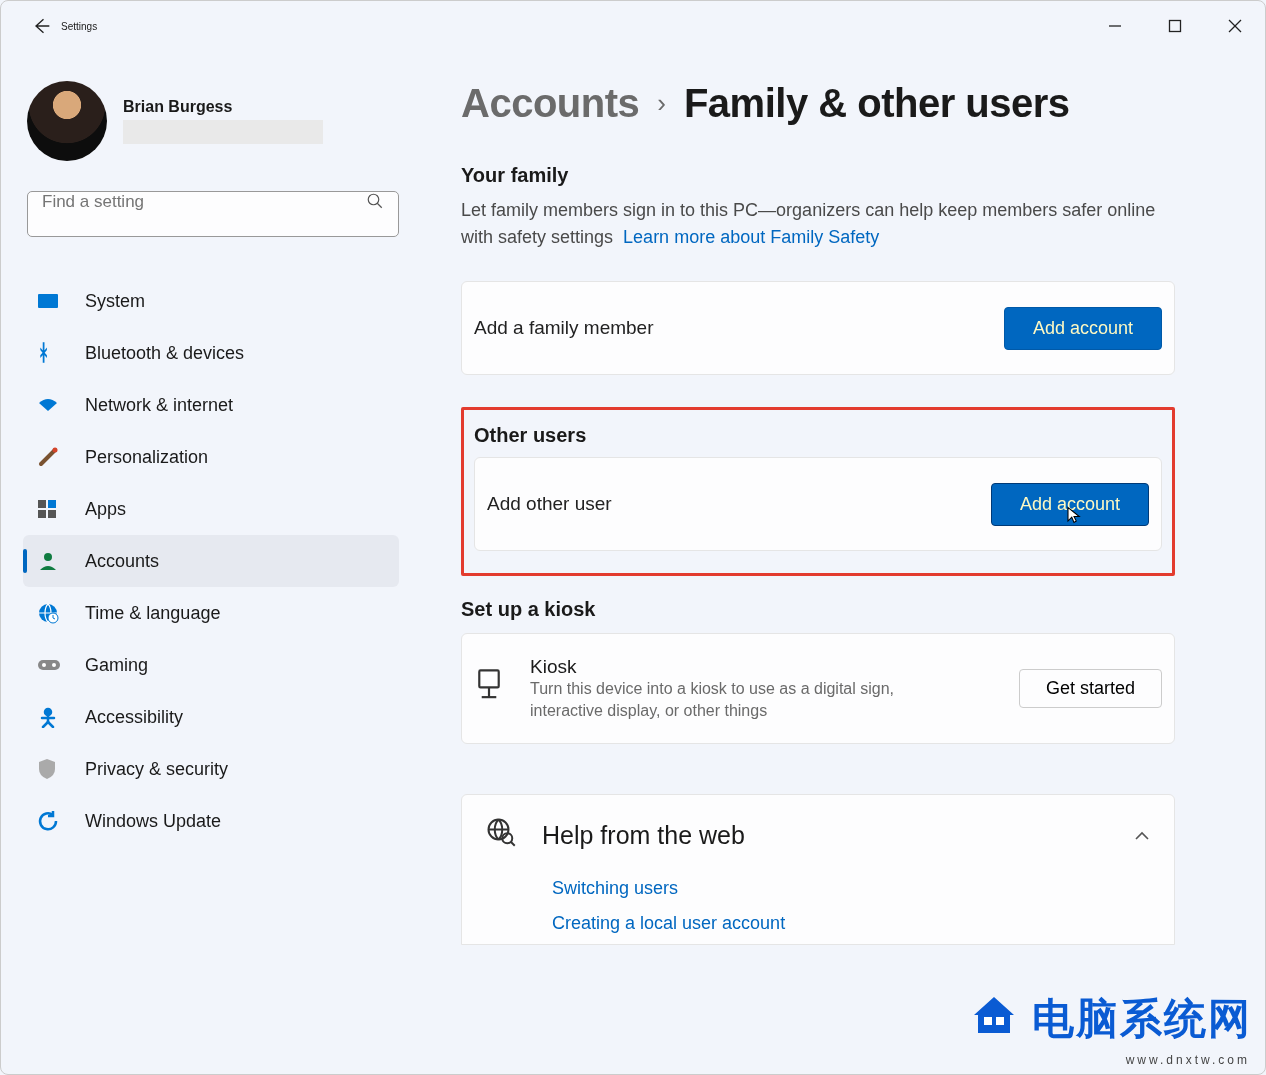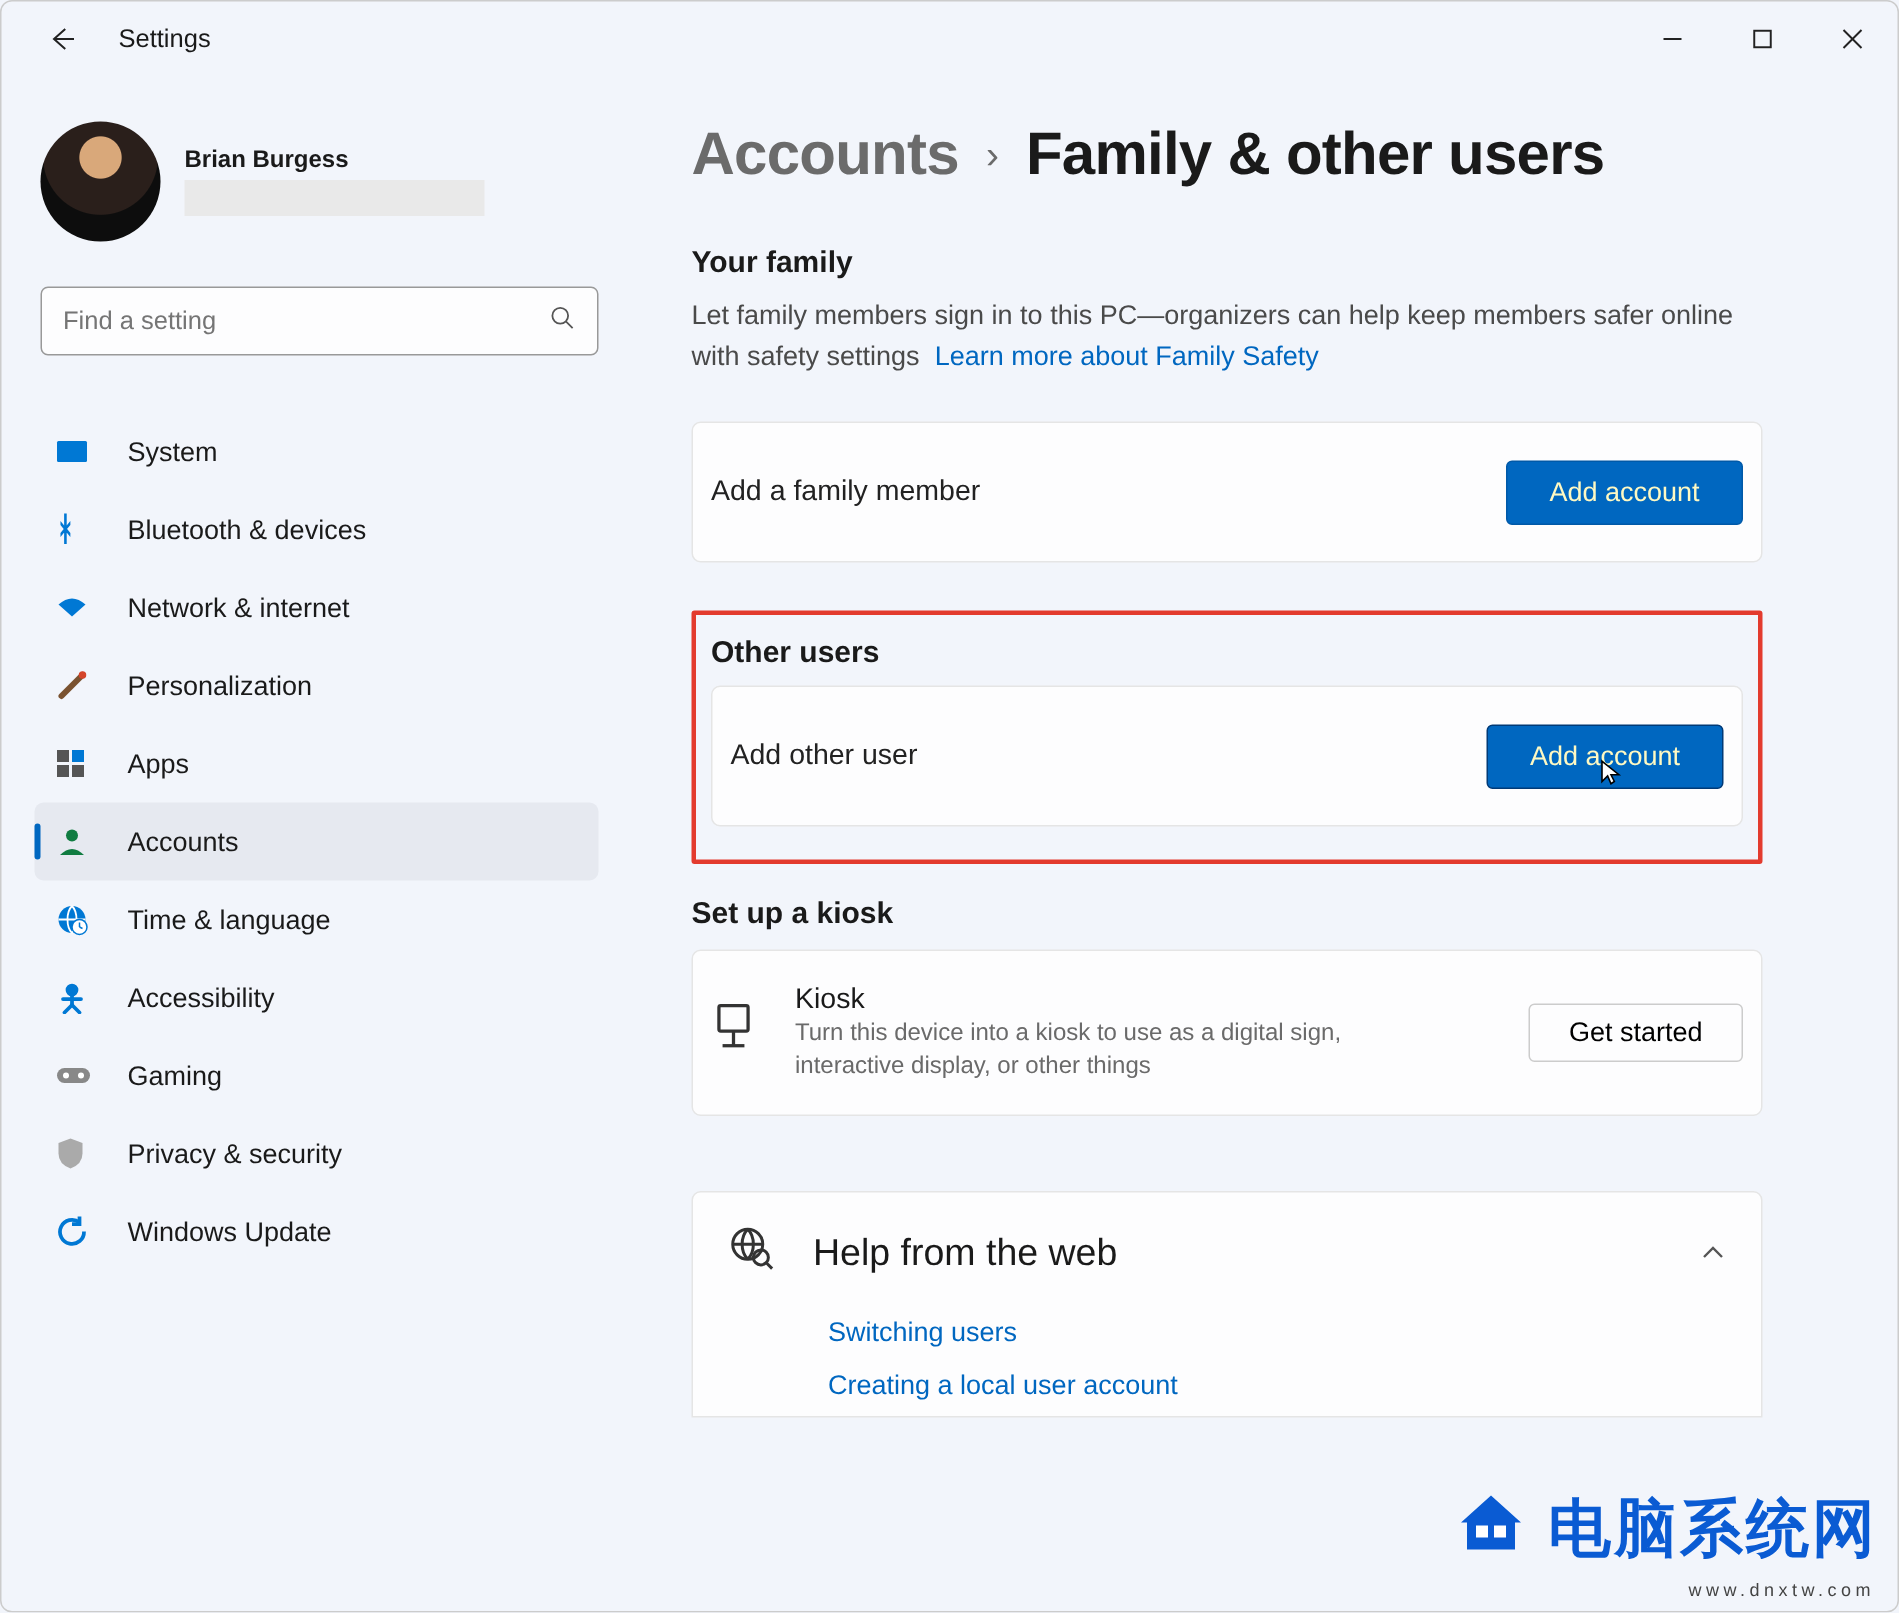--- a/index.html
+++ b/index.html
@@ -27,21 +27,21 @@
   align-items: center;
   padding-left: 20px;
 }
 .back-arrow {
   width: 40px;
   display:flex;
   align-items:center;
   justify-content:center;
   cursor: pointer;
 }
-.app-title { font-size: 17px; margin-left: 18px; font-weight: 500;}
+.app-title { font-size: 10px; margin-left: 0; font-weight: 500;}
 .win-controls {
   margin-left: auto;
   display: flex;
 }
 .win-controls div {
   width: 60px;
   height: 50px;
   display: flex;
   align-items: center;
   justify-content: center;
@@ -67,21 +67,21 @@
 }
 .profile-name { font-size: 16px; font-weight:600; }
 .profile-sub { width: 200px; height: 24px; background: #e9e9e9; margin-top:4px;}
 .search {
   width: 100%;
   border: 1px solid #999;
   border-radius: 5px;
   background: #fdfdfe;
   height: 46px;
   display:flex;
-  align-items:center;
+  align-items:flex-start;
   padding: 0 14px;
   margin-bottom: 38px;
 }
 .search input {
   flex:1; border:none; outline:none; background:transparent;
   font-size: 17px; color:#555;
 }
 .nav { display:flex; flex-direction:column; gap: 0; margin-left:-4px;}
 .nav-item {
   display:flex; align-items:center;
@@ -290,40 +290,40 @@
                 <circle cx="11" cy="11" r="9" fill="#0078d4"></circle>
                 <path d="M2 11 H20 M11 2 C7 6 7 16 11 20 M11 2 C15 6 15 16 11 20" stroke="#fff" stroke-width="1.2" fill="none"></path>
                 <circle cx="16" cy="16" r="5" fill="#fff" stroke="#0078d4"></circle>
                 <line x1="16" y1="13" x2="16" y2="16" stroke="#0078d4"></line>
                 <line x1="16" y1="16" x2="18" y2="17" stroke="#0078d4"></line>
               </svg>
             </span>
             <span>Time &amp; language</span>
           </div>
           <div class="nav-item">
+            <span class="nav-icon" style="color: rgb(136, 136, 136);">
+              <svg width="24" height="16" fill="#888">
+                <rect x="1" y="3" width="22" height="10" rx="5"></rect>
+                <circle cx="7" cy="8" r="2" fill="#fff"></circle>
+                <circle cx="17" cy="8" r="2" fill="#fff"></circle>
+              </svg>
+            </span>
+            <span>Gaming</span>
+          </div>
+          <div class="nav-item">
             <span class="nav-icon" style="color: rgb(0, 120, 212);">
               <svg width="22" height="22" fill="none" stroke="#0078d4" stroke-width="2.5" stroke-linecap="round">
                 <circle cx="11" cy="6" r="3" fill="#0078d4"></circle>
                 <line x1="11" y1="9" x2="11" y2="16"></line>
                 <line x1="5" y1="12" x2="17" y2="12"></line>
                 <line x1="11" y1="16" x2="6" y2="21"></line>
                 <line x1="11" y1="16" x2="16" y2="21"></line>
               </svg>
             </span>
             <span>Accessibility</span>
-          </div>
-          <div class="nav-item">
-            <span class="nav-icon" style="color: rgb(136, 136, 136);">
-              <svg width="24" height="16" fill="#888">
-                <rect x="1" y="3" width="22" height="10" rx="5"></rect>
-                <circle cx="7" cy="8" r="2" fill="#fff"></circle>
-                <circle cx="17" cy="8" r="2" fill="#fff"></circle>
-              </svg>
-            </span>
-            <span>Gaming</span>
           </div>
           <div class="nav-item">
             <span class="nav-icon" style="color: rgb(136, 136, 136);">
               <svg width="20" height="22" fill="#aaa">
                 <path d="M10 1 L18 4 L18 11 Q18 18 10 21 Q2 18 2 11 L2 4 Z"></path>
               </svg>
             </span>
             <span>Privacy &amp; security</span>
           </div>
           <div class="nav-item">

